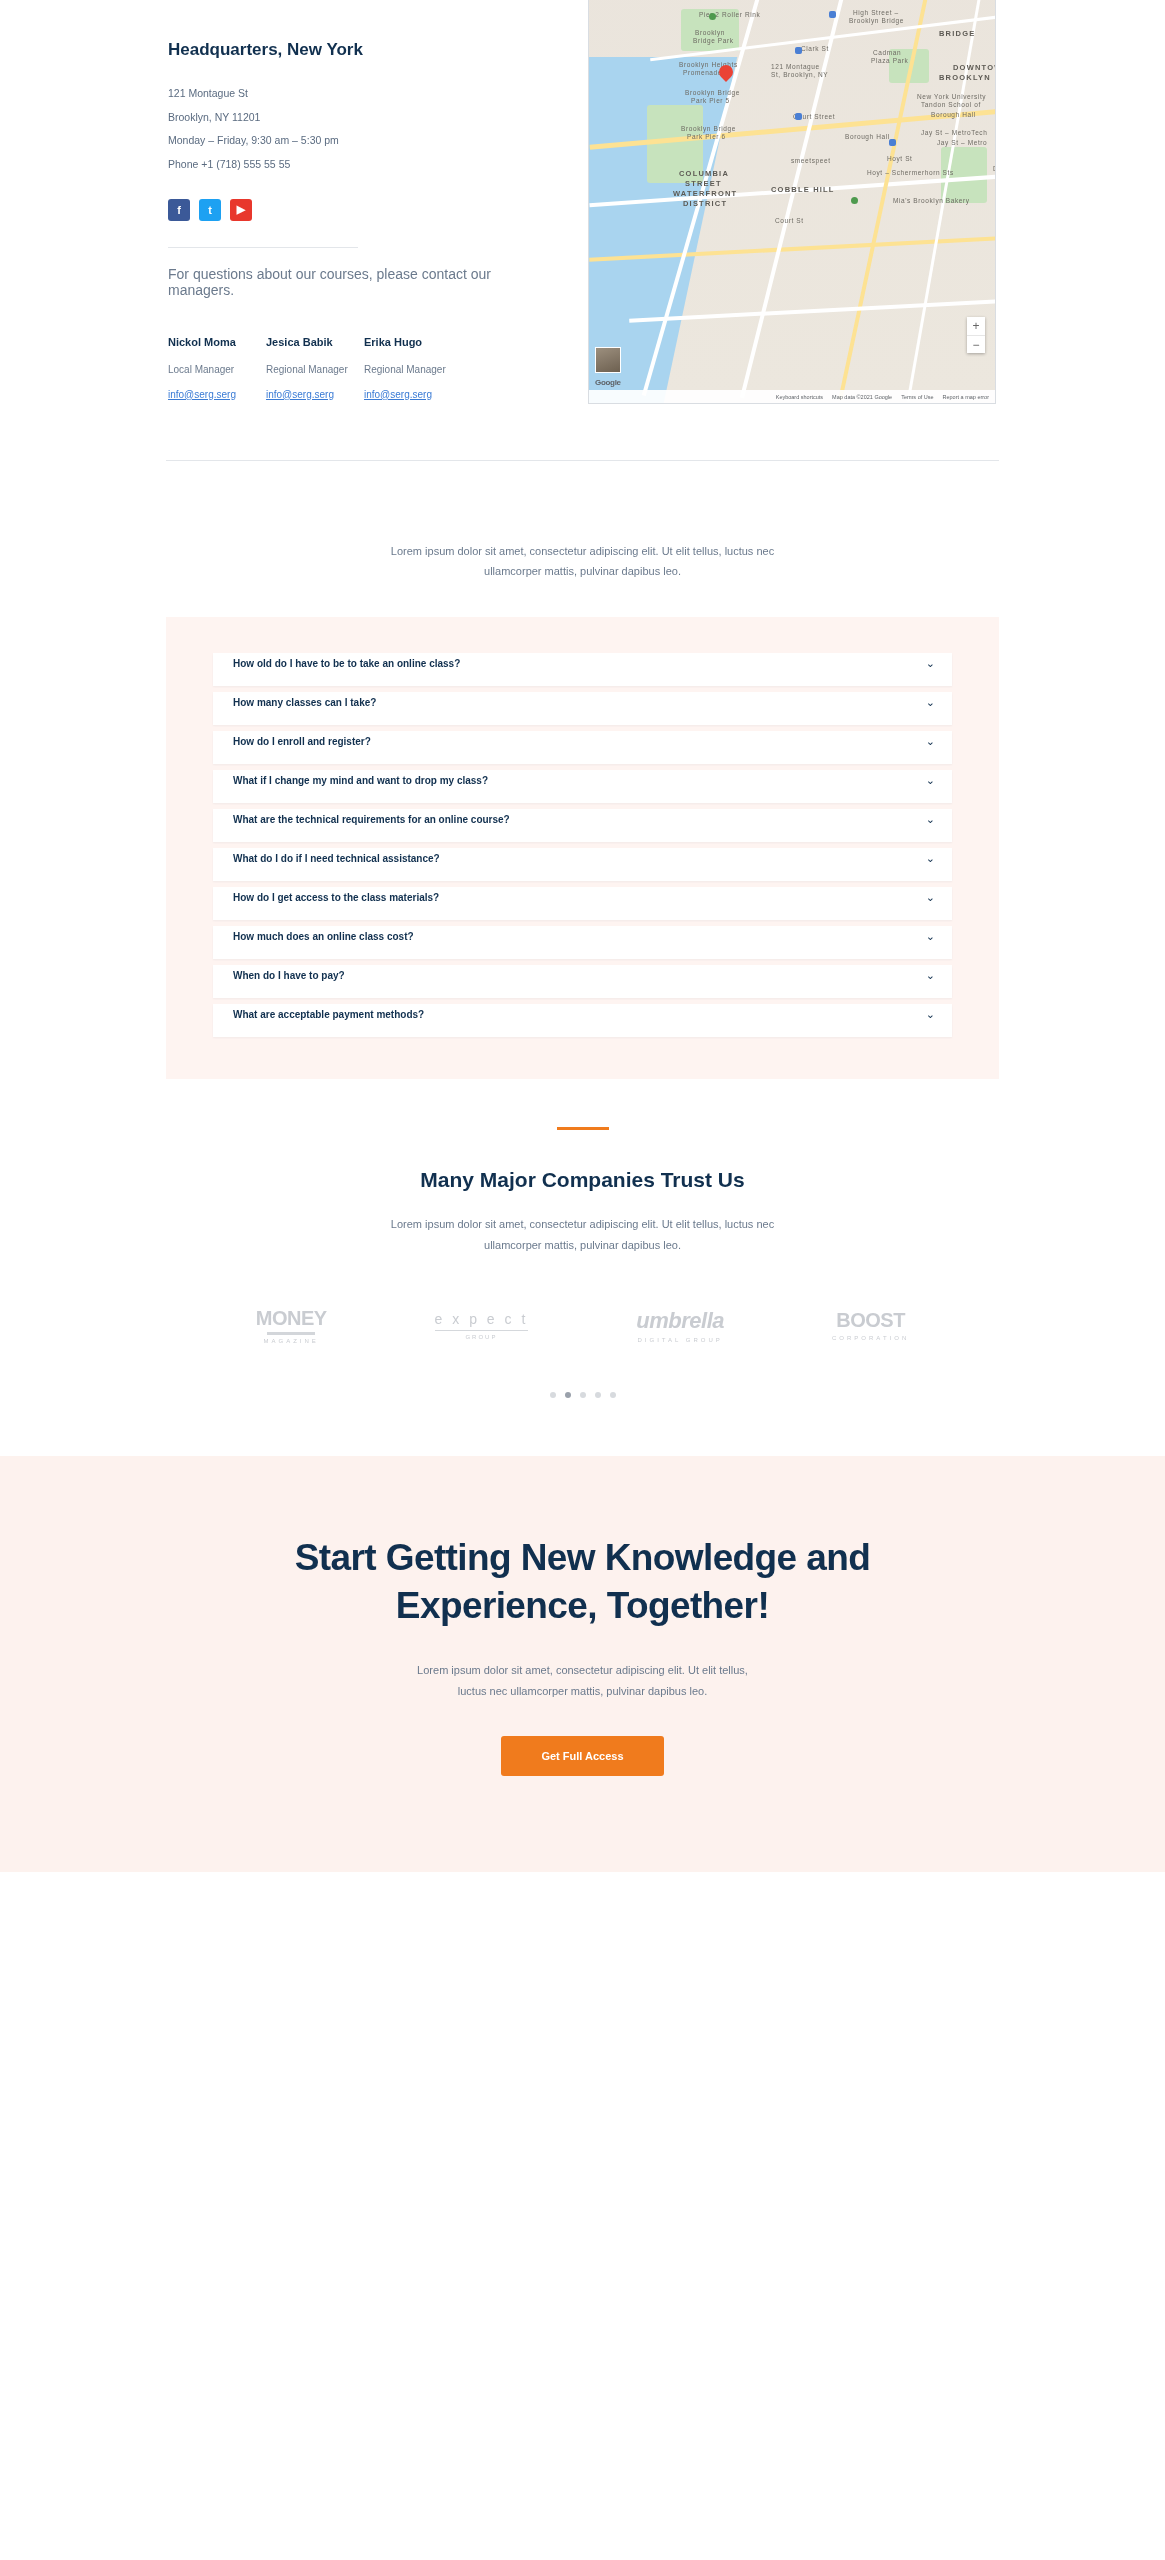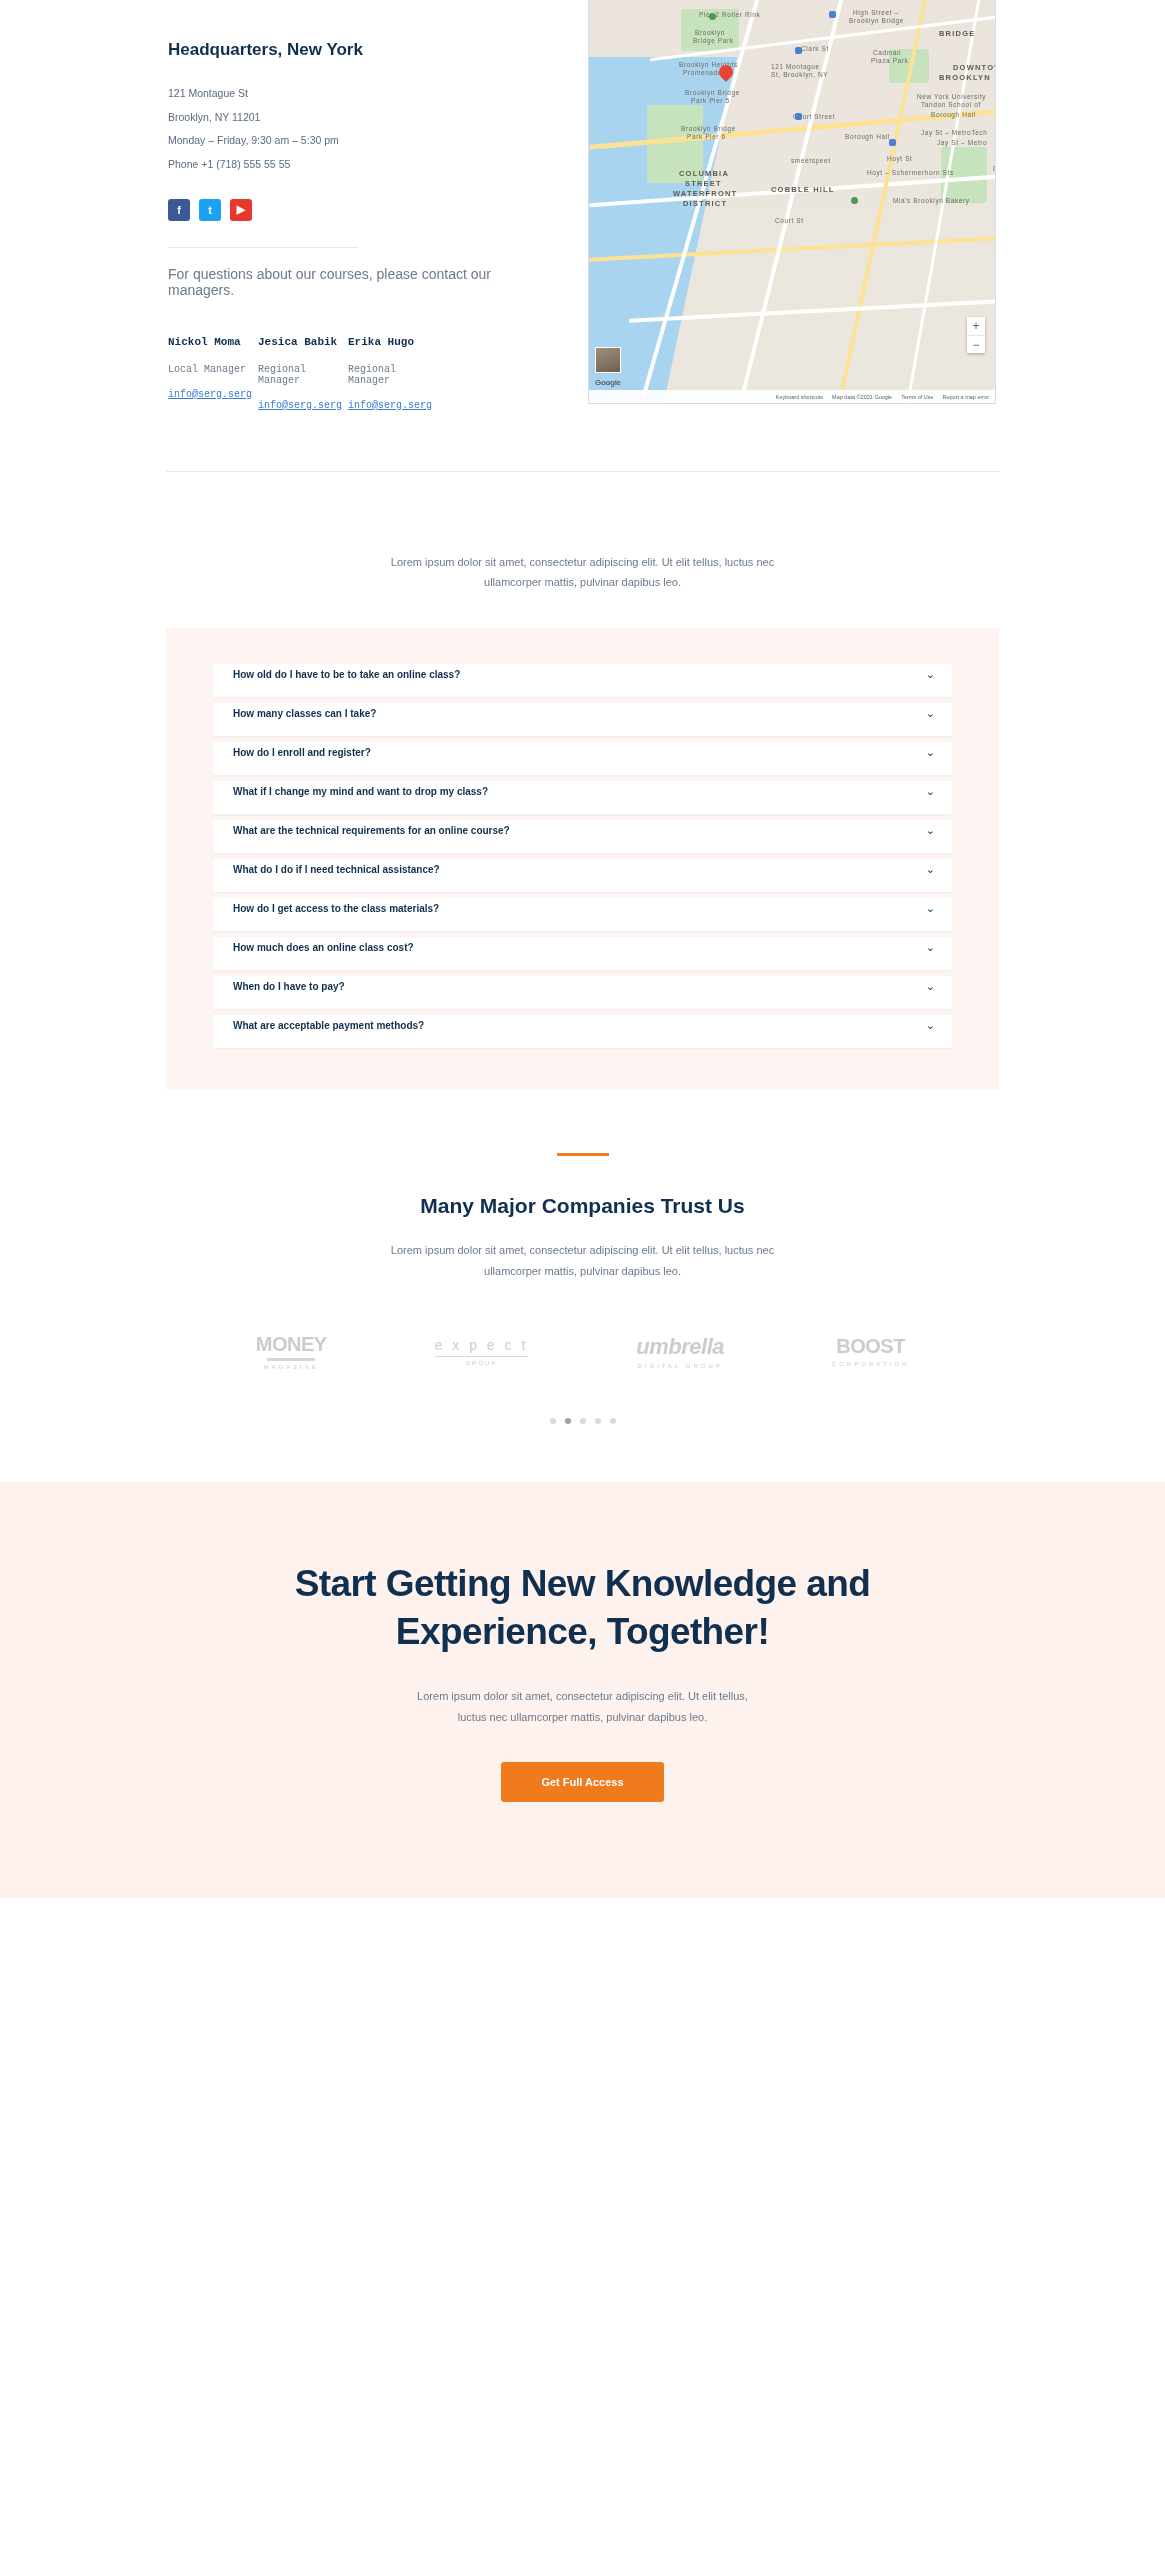--- a/index.html
+++ b/index.html
@@ -63,21 +63,21 @@
   .soc {
     width: 22px; height: 22px; border-radius: 3px;
     display: flex; align-items: center; justify-content: center;
     color: #fff; font-size: 11px; font-weight: 700;
   }
   .soc.fb { background: #3b5998; }
   .soc.tw { background: #1da1f2; }
   .soc.yt { background: #e8372c; }
   .divider-line { width: 190px; height: 1px; background: #e3e6ea; margin: 26px 0 18px; }
   .managers-note { font-size: 14px; color: #6b7a8d; margin-bottom: 38px; }
-  .managers { display: flex; gap: 8px; font-family: Liberation Mono, monospace; }
+  .managers { display: flex; gap: 16px; }
   .manager { width: 82px; }
   .manager .m-name { font-size: 11px; font-weight: 700; color: #11304f; margin-bottom: 16px; }
   .manager .m-role { font-size: 10px; color: #6b7a8d; margin-bottom: 9px; }
   .manager .m-mail { font-size: 10px; color: #3a7bd5; text-decoration: underline; }
 
   
   .map-wrap {
     position: absolute;
     left: 588px; top: -84px;
     width: 408px; height: 488px;
@@ -206,21 +206,21 @@
     height: 33px;
     margin-bottom: 6px;
     display: flex; align-items: center; justify-content: space-between;
     padding: 0 17px 12px 20px;
     box-shadow: 0 1px 2px rgba(17,48,79,0.05);
   }
   .faq-item .q { font-size: 10px; font-weight: 700; color: #11304f; }
   .chev { font-size: 11px; color: #11304f; line-height: 1; }
 
   
-  .trust { text-align: center; padding-top: 63px; }
+  .trust { text-align: center; padding-top: 48px; }
   .orange-rule { width: 52px; height: 3px; background: #f07b1d; margin: 0 auto 38px; }
   .trust h2 { font-size: 21px; font-weight: 700; color: #11304f; }
   .trust .sub {
     margin: 22px auto 0; width: 420px;
     font-size: 11px; line-height: 1.85; color: #6b7a8d;
   }
   .logos {
     display: flex; align-items: center; justify-content: center;
     gap: 108px; margin-top: 52px;
   }

